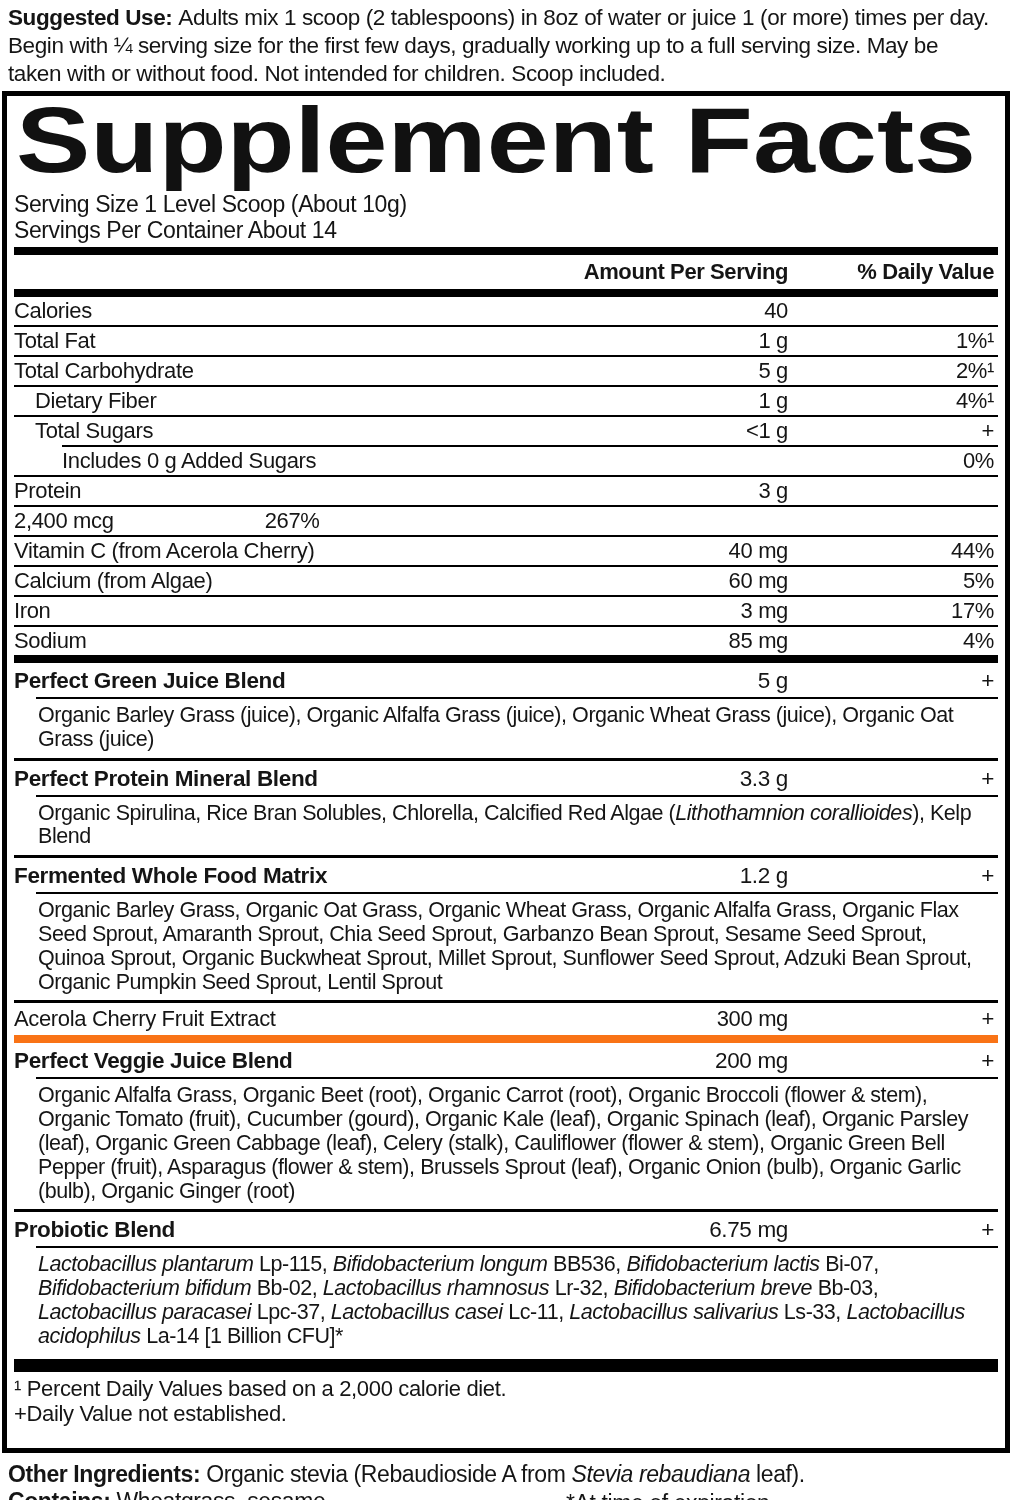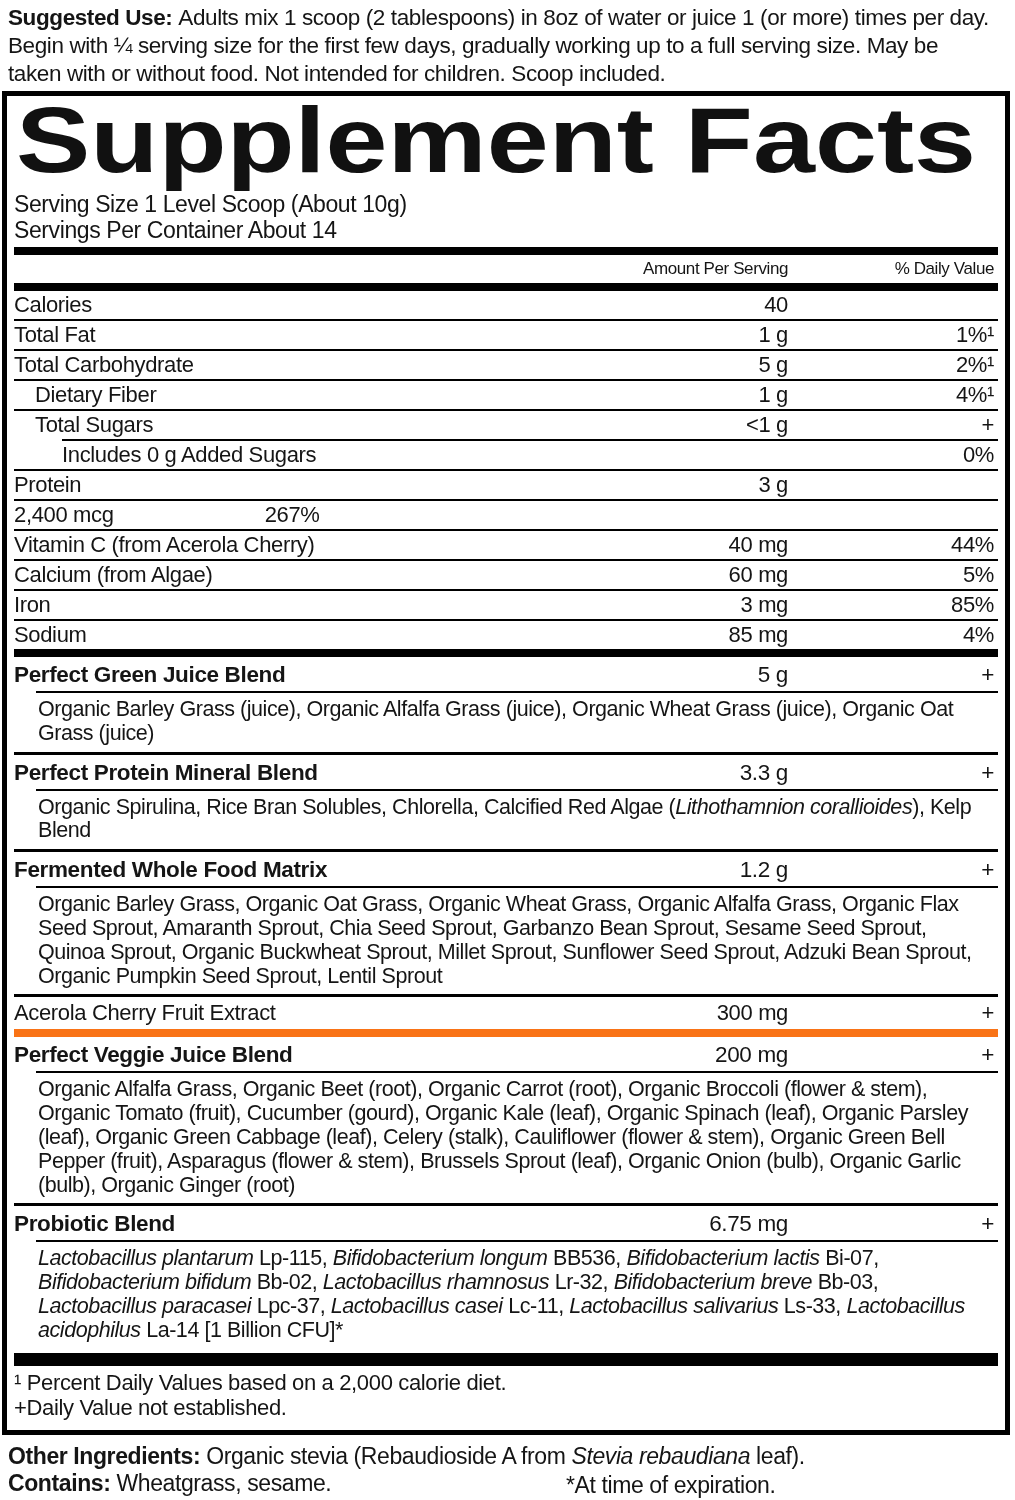--- a/index.html
+++ b/index.html
@@ -17,40 +17,40 @@
   .suggested-use {
     padding:4px 22px 0 8px;
     font-size:22.5px; line-height:28px;
     letter-spacing:-0.4px;
   }
 
   
   .facts-box {
     margin:3px 5px 0 2px;
     border:5px solid #000;
-    padding:0 7px 8px 7px;
+    padding:0 7px 20px 7px;
     background:#fff;
   }
   .title-svg { display:block; margin-top:2px; }
   .title-text {
     font-family:"Liberation Sans", sans-serif;
     font-weight:700;
     fill:#111;
   }
   .serving-line {
     font-size:23px; line-height:25.5px; letter-spacing:-0.4px;
   }
   .bar { height:8px; background:#000; }
   .bar.first { margin-top:4px; }
   .bar.bottom-bar { height:13px; margin-top:4px; }
 
   .hdr-row {
     display:flex; align-items:flex-start;
     padding:4px 0 4px 0;
-    font-weight:400; font-size:17px; letter-spacing:-0.4px;
+    font-weight:700; font-size:22px; letter-spacing:-0.4px;
   }
   .hdr-spacer { flex:1; }
   .hdr-amt { text-align:right; }
   .hdr-dv { width:210px; text-align:right; padding-right:4px; }
 
   .row {
     display:flex; align-items:baseline;
     border-bottom:2px solid #000;
     font-size:22px; line-height:26px; letter-spacing:-0.35px;
     padding:1px 0 1px 0;
@@ -175,21 +175,21 @@
 
   <div class="row">
     <div class="name">Calcium (from Algae)</div>
     <div class="amt">60 mg</div>
     <div class="dv">5%</div>
   </div>
 
   <div class="row">
     <div class="name">Iron</div>
     <div class="amt">3 mg</div>
-    <div class="dv">85%</div>
+    <div class="dv">17%</div>
   </div>
 
   <div class="row no-border">
     <div class="name">Sodium</div>
     <div class="amt">85 mg</div>
     <div class="dv">4%</div>
   </div>
 
   <div class="bar"></div>
 

